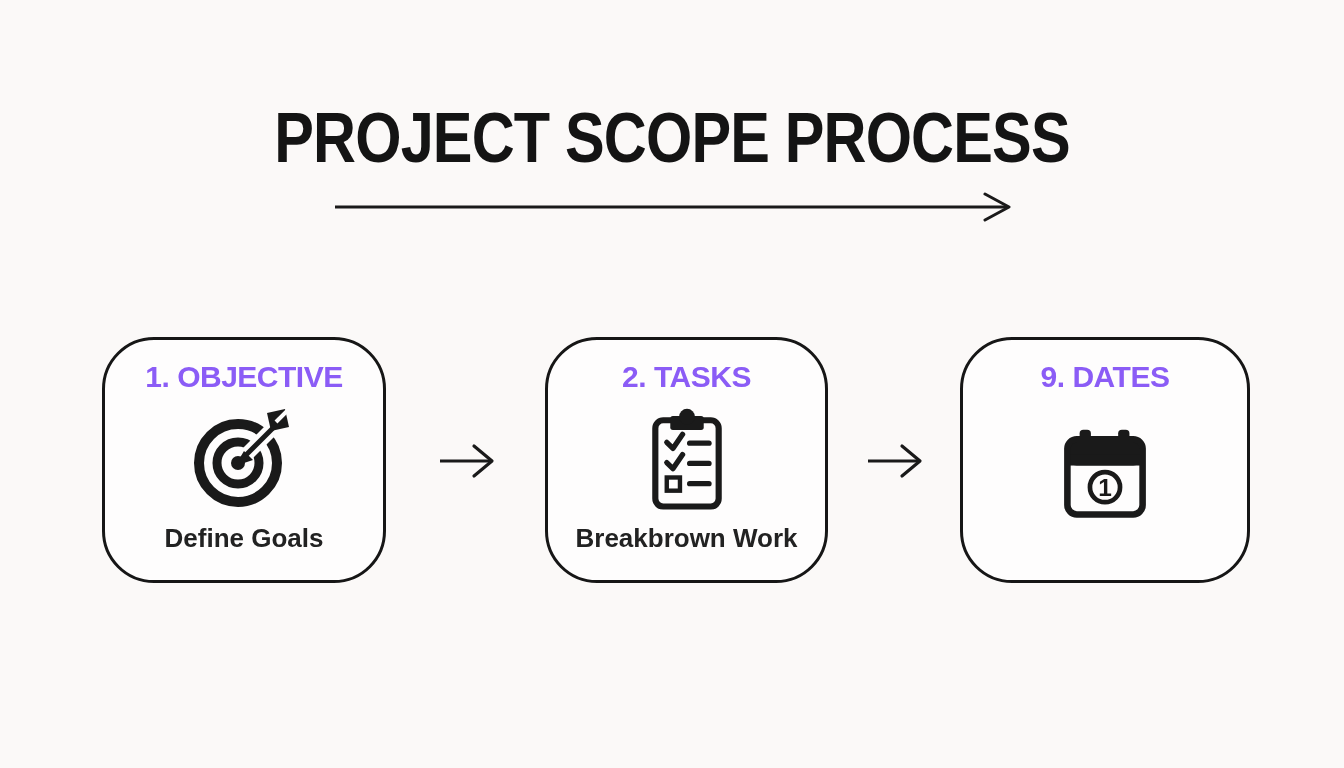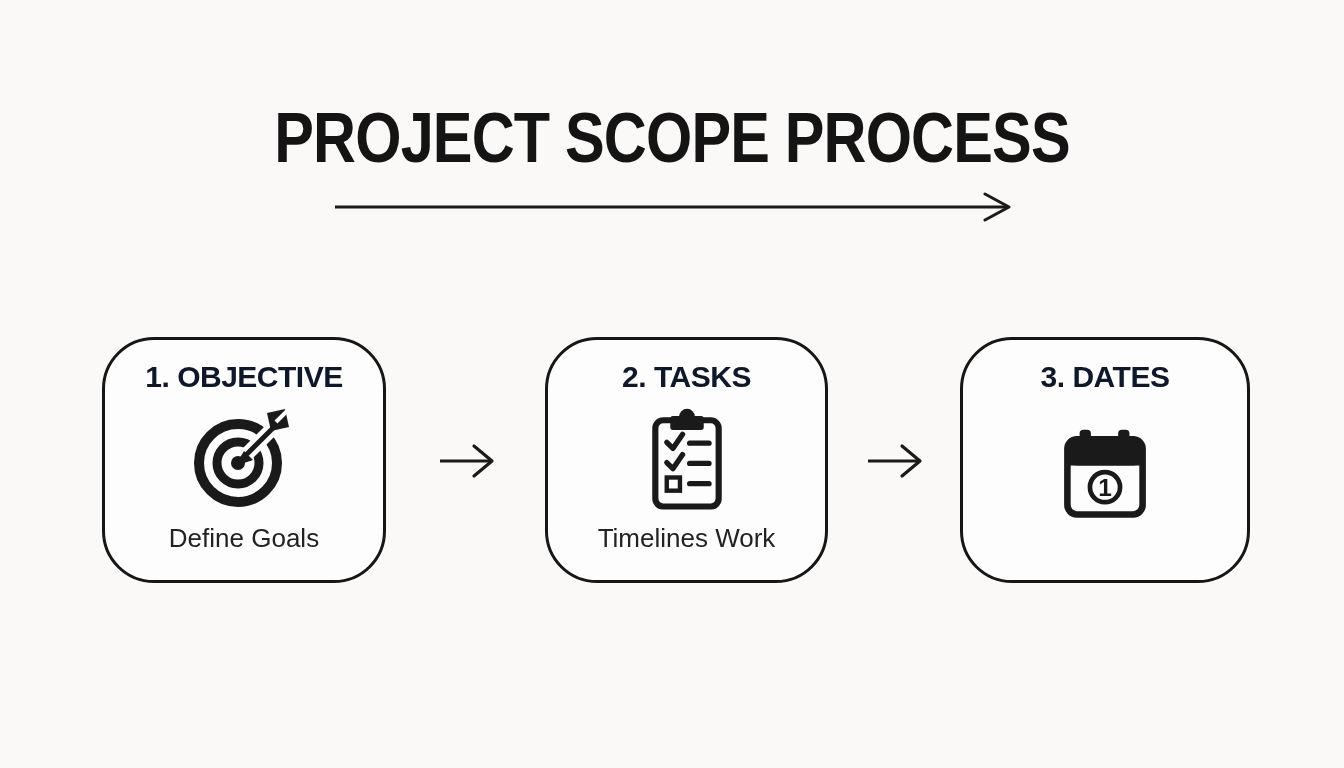--- a/index.html
+++ b/index.html
@@ -41,31 +41,31 @@
     padding:20px 8px 26px 8px;
   }
   .box-1{left:102px;width:284px;}
   .box-2{left:545px;width:283px;}
   .box-3{left:960px;width:290px;}
 
   .step-heading{
     font-size:30px;
     font-weight:700;
     letter-spacing:-0.5px;
-    color:#0f172a;
+    color:#8b5cf6;
     white-space:nowrap;
   }
   .step-icon{
     flex:1 1 auto;
     display:flex;align-items:center;justify-content:center;
     margin:2px 0;
   }
   .step-label{
     font-size:26px;
-    font-weight:400;
+    font-weight:700;
     color:#222;
     white-space:nowrap;
   }
 
   .flow-arrow{position:absolute;top:442px;}
   .flow-arrow-1{left:438px;}
   .flow-arrow-2{left:866px;}
 
   svg{display:block;}
 </style>
@@ -115,32 +115,32 @@
         <rect x="31" y="11" width="38" height="16" rx="3" fill="currentColor"></rect>
         <circle cx="50" cy="12" r="9" fill="currentColor"></circle>
         <polyline points="27,41 34,48 45,32" fill="none" stroke="currentColor" stroke-width="6" stroke-linecap="round" stroke-linejoin="round"></polyline>
         <line x1="53" y1="42" x2="75" y2="42" stroke="currentColor" stroke-width="6" stroke-linecap="round"></line>
         <polyline points="27,64 34,71 45,55" fill="none" stroke="currentColor" stroke-width="6" stroke-linecap="round" stroke-linejoin="round"></polyline>
         <line x1="53" y1="65" x2="75" y2="65" stroke="currentColor" stroke-width="6" stroke-linecap="round"></line>
         <rect x="27" y="81" width="15" height="15" fill="none" stroke="currentColor" stroke-width="5"></rect>
         <line x1="53" y1="88" x2="75" y2="88" stroke="currentColor" stroke-width="6" stroke-linecap="round"></line>
       </svg>
     </div>
-    <div class="step-label">Timelines Work</div>
+    <div class="step-label">Breakbrown Work</div>
   </div>
 
   <div class="flow-arrow flow-arrow-2">
     <svg width="62" height="38" viewBox="0 0 62 38">
       <line x1="2" y1="19" x2="52" y2="19" stroke="currentColor" stroke-width="3.2"></line>
       <polyline points="36,4 54,19 36,34" fill="none" stroke="currentColor" stroke-width="3.2" stroke-linecap="round" stroke-linejoin="round"></polyline>
     </svg>
   </div>
 
   <div class="step-box box-3">
-    <div class="step-heading">3. DATES</div>
+    <div class="step-heading">9. DATES</div>
     <div class="step-icon">
       <svg width="94" height="100" viewBox="0 0 100 106">
         <rect x="23" y="6" width="12" height="18" rx="4" fill="currentColor"></rect>
         <rect x="64" y="6" width="12" height="18" rx="4" fill="currentColor"></rect>
         <rect x="10" y="16" width="80" height="28" rx="10" fill="currentColor"></rect>
         <rect x="10" y="32" width="80" height="12" fill="currentColor"></rect>
         <rect x="10" y="16" width="80" height="80" rx="10" fill="none" stroke="currentColor" stroke-width="7"></rect>
         <circle cx="50" cy="67" r="16" fill="none" stroke="currentColor" stroke-width="5"></circle>
         <text x="50" y="76" text-anchor="middle" font-family="Liberation Sans, sans-serif" font-size="26" font-weight="700" fill="currentColor">1</text>
       </svg>

